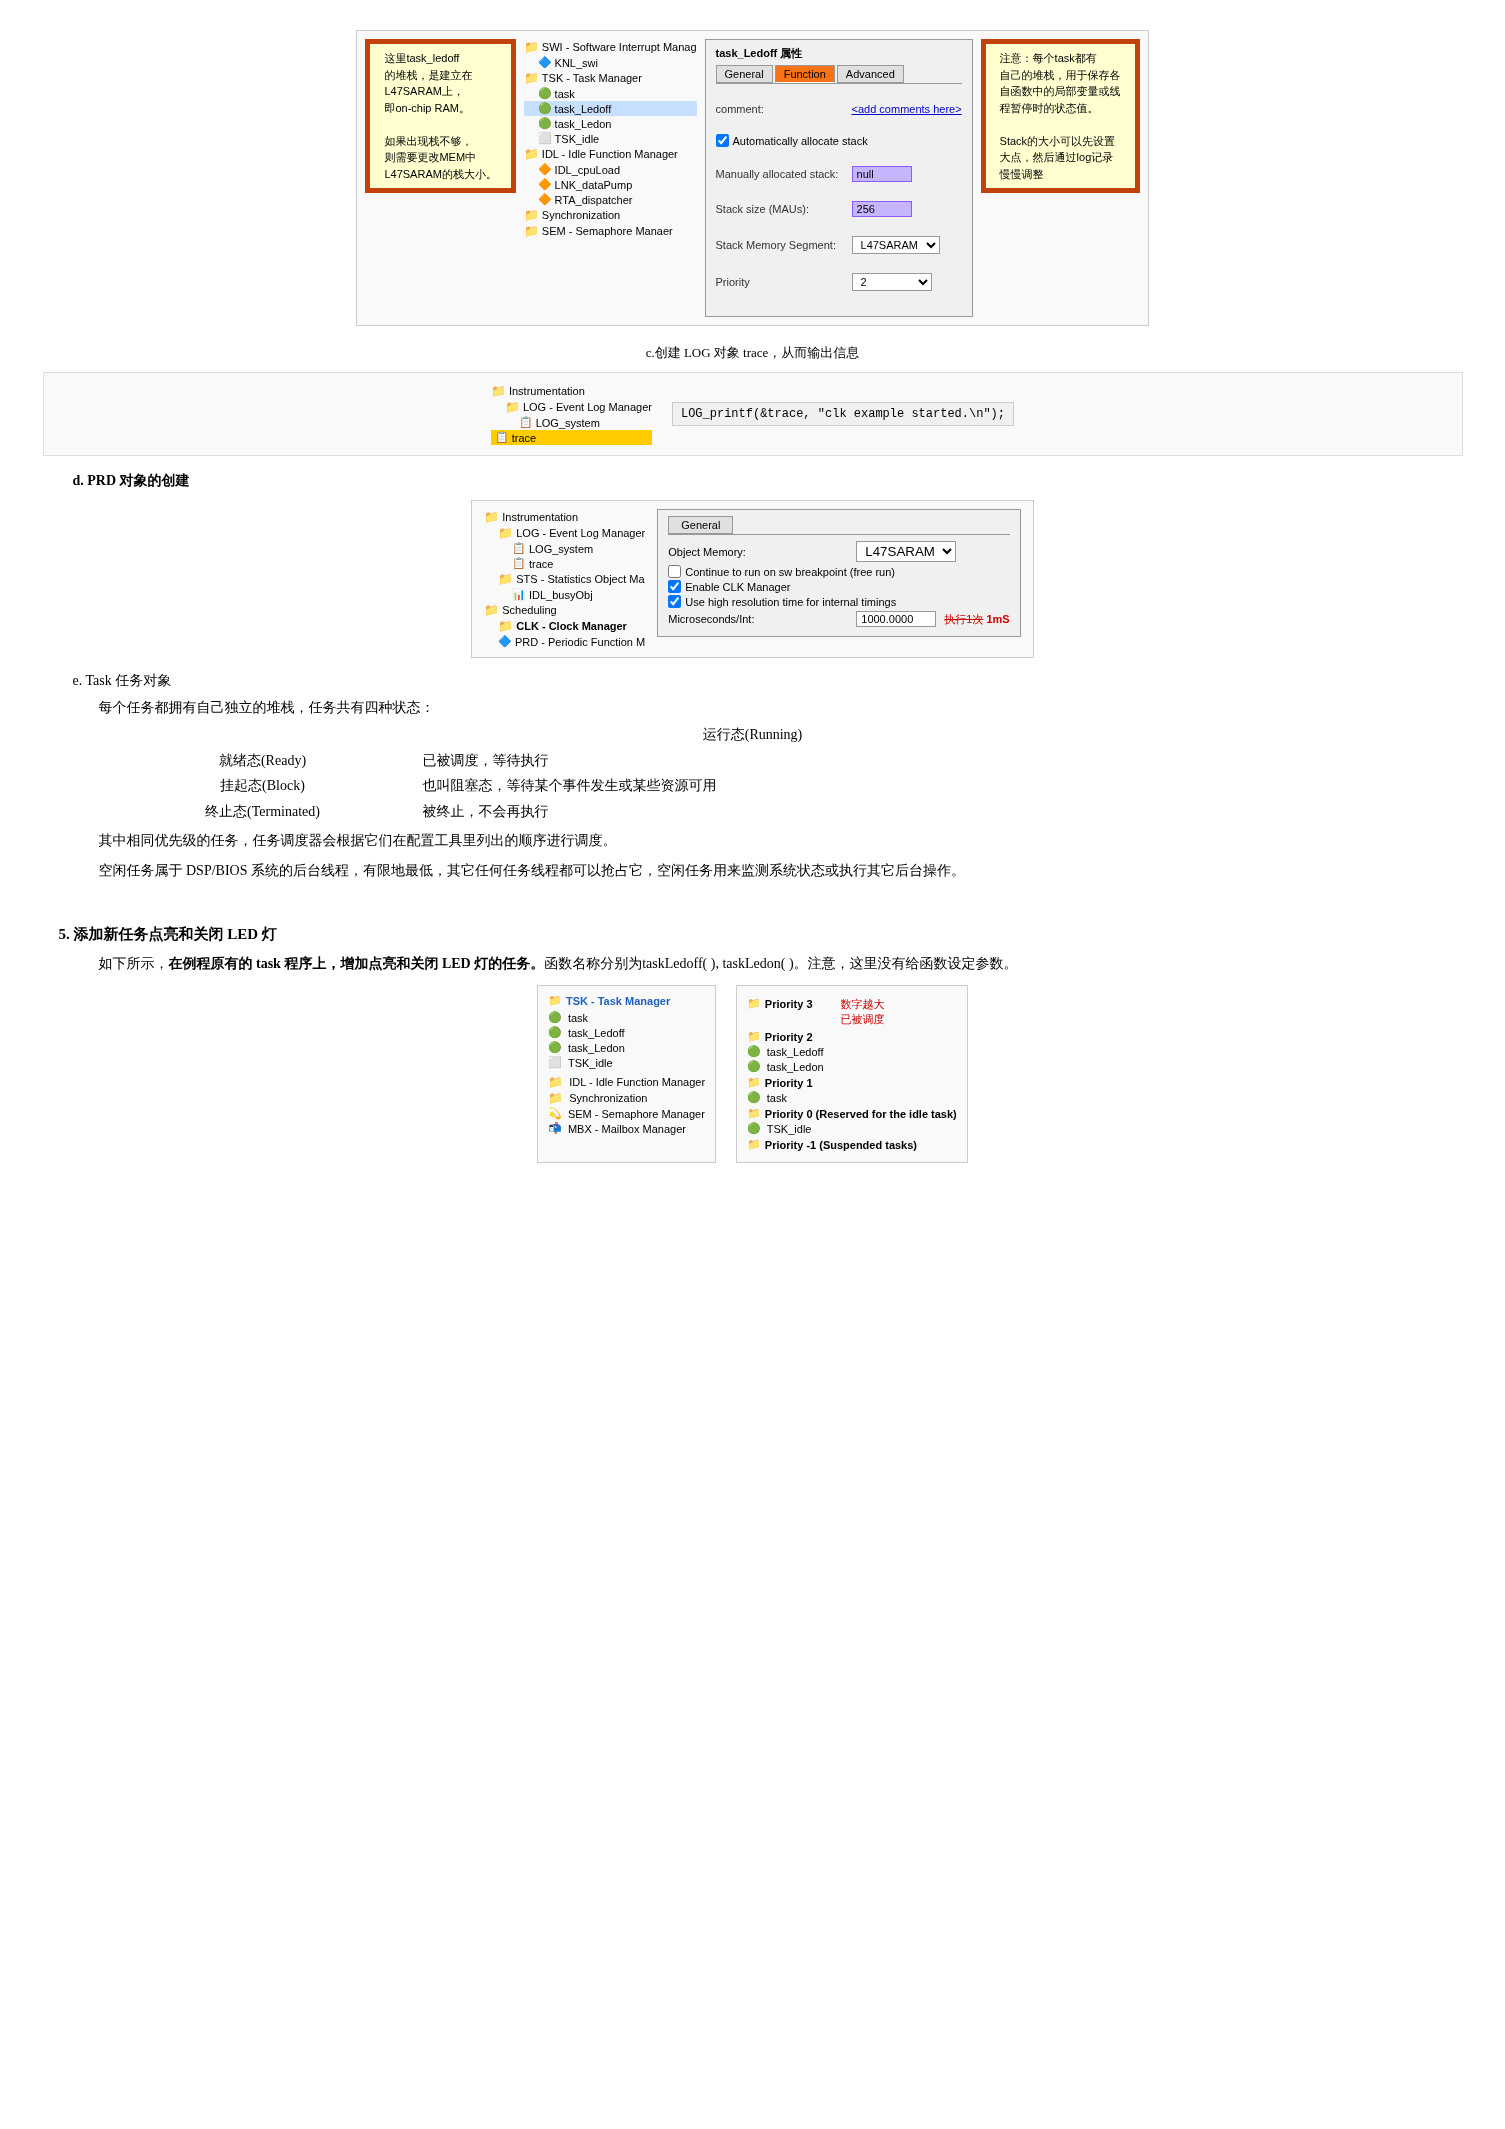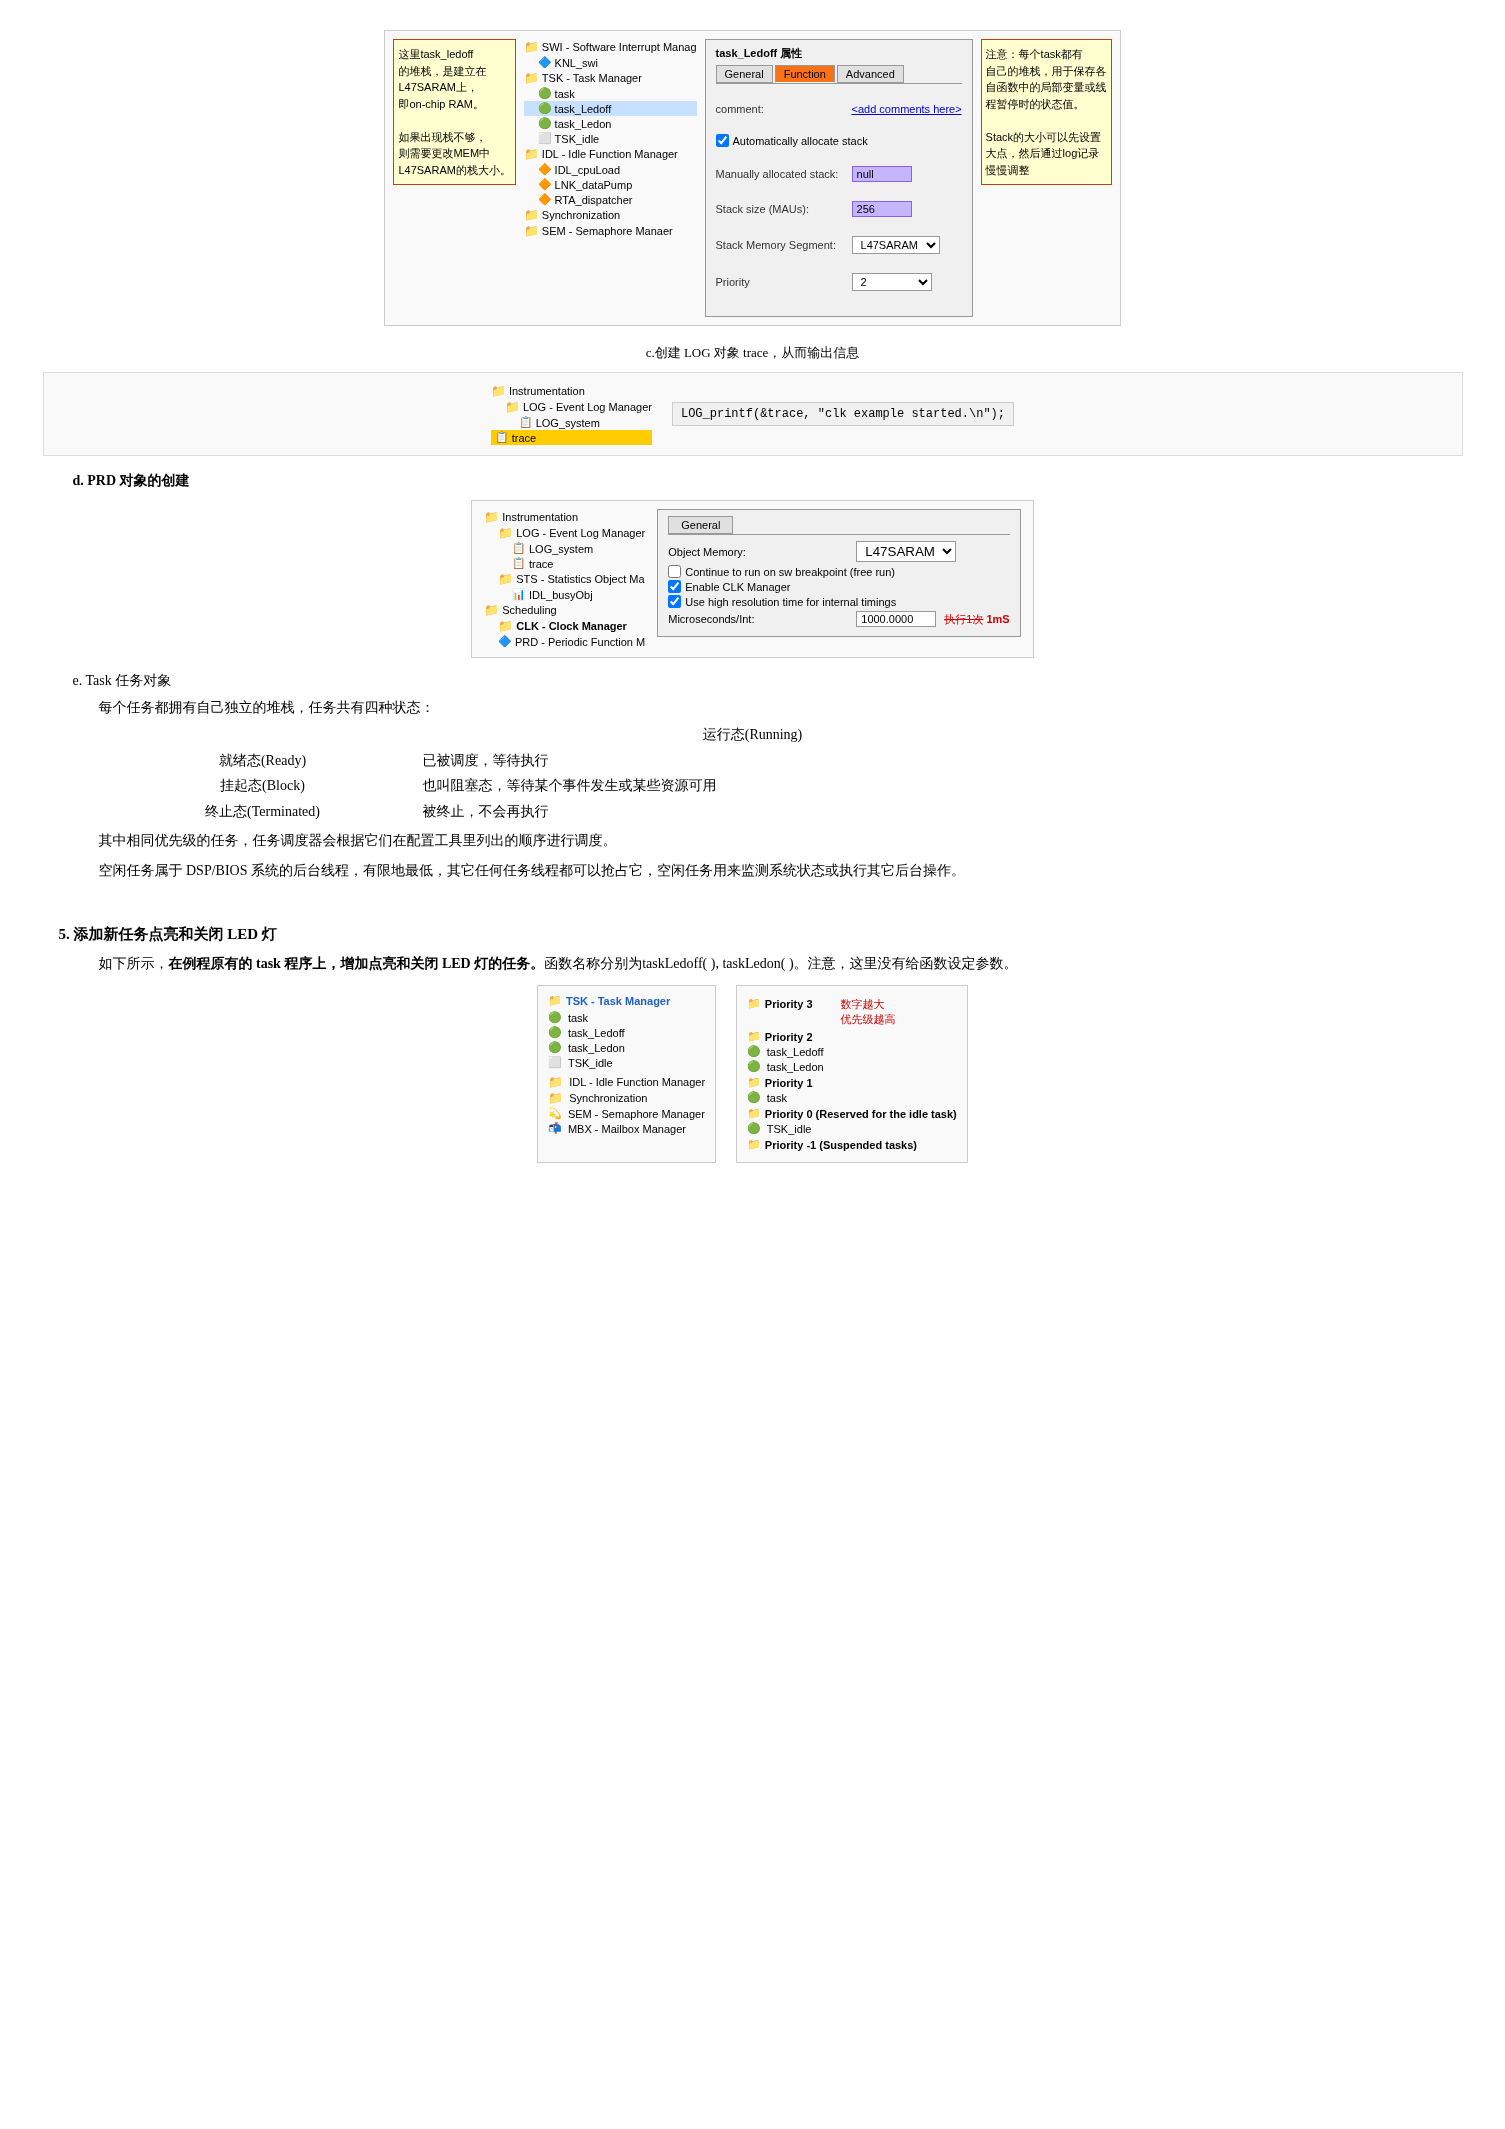--- a/index.html
+++ b/index.html
@@ -117,22 +117,22 @@
     }
     .link-blue {
       color: #0000cc;
       text-decoration: underline;
       cursor: pointer;
     }
 
     
     .note-box {
       background: #ffffd0;
-      border: 1px solid #c2410c;
-      padding: 6px 4px;
+      border: 5px solid #c2410c;
+      padding: 6px 14px;
       font-size: 11px;
       max-width: 160px;
       line-height: 1.4;
     }
 
     
     .section-c {
       text-align: center;
       margin: 10px 0;
       font-size: 13px;
@@ -549,21 +549,21 @@
 
       <div style="display:flex; align-items:flex-start; gap:8px; margin:3px 0;">
         <div>
           <div style="display:flex; align-items:center; gap:4px;">
             <span>📁</span>
             <span style="font-weight:bold;">Priority 3</span>
           </div>
         </div>
         <div style="color:#cc0000; font-size:11px; margin-left:20px;">
           <div>数字越大</div>
-          <div>优先级越高</div>
+          <div>已被调度</div>
         </div>
       </div>
 
       <div style="margin:3px 0;">
         <div style="display:flex; align-items:center; gap:4px;">
           <span>📁</span>
           <span style="font-weight:bold;">Priority 2</span>
         </div>
         <div class="priority-item indent1">
           <span class="icon-green">🟢</span>

